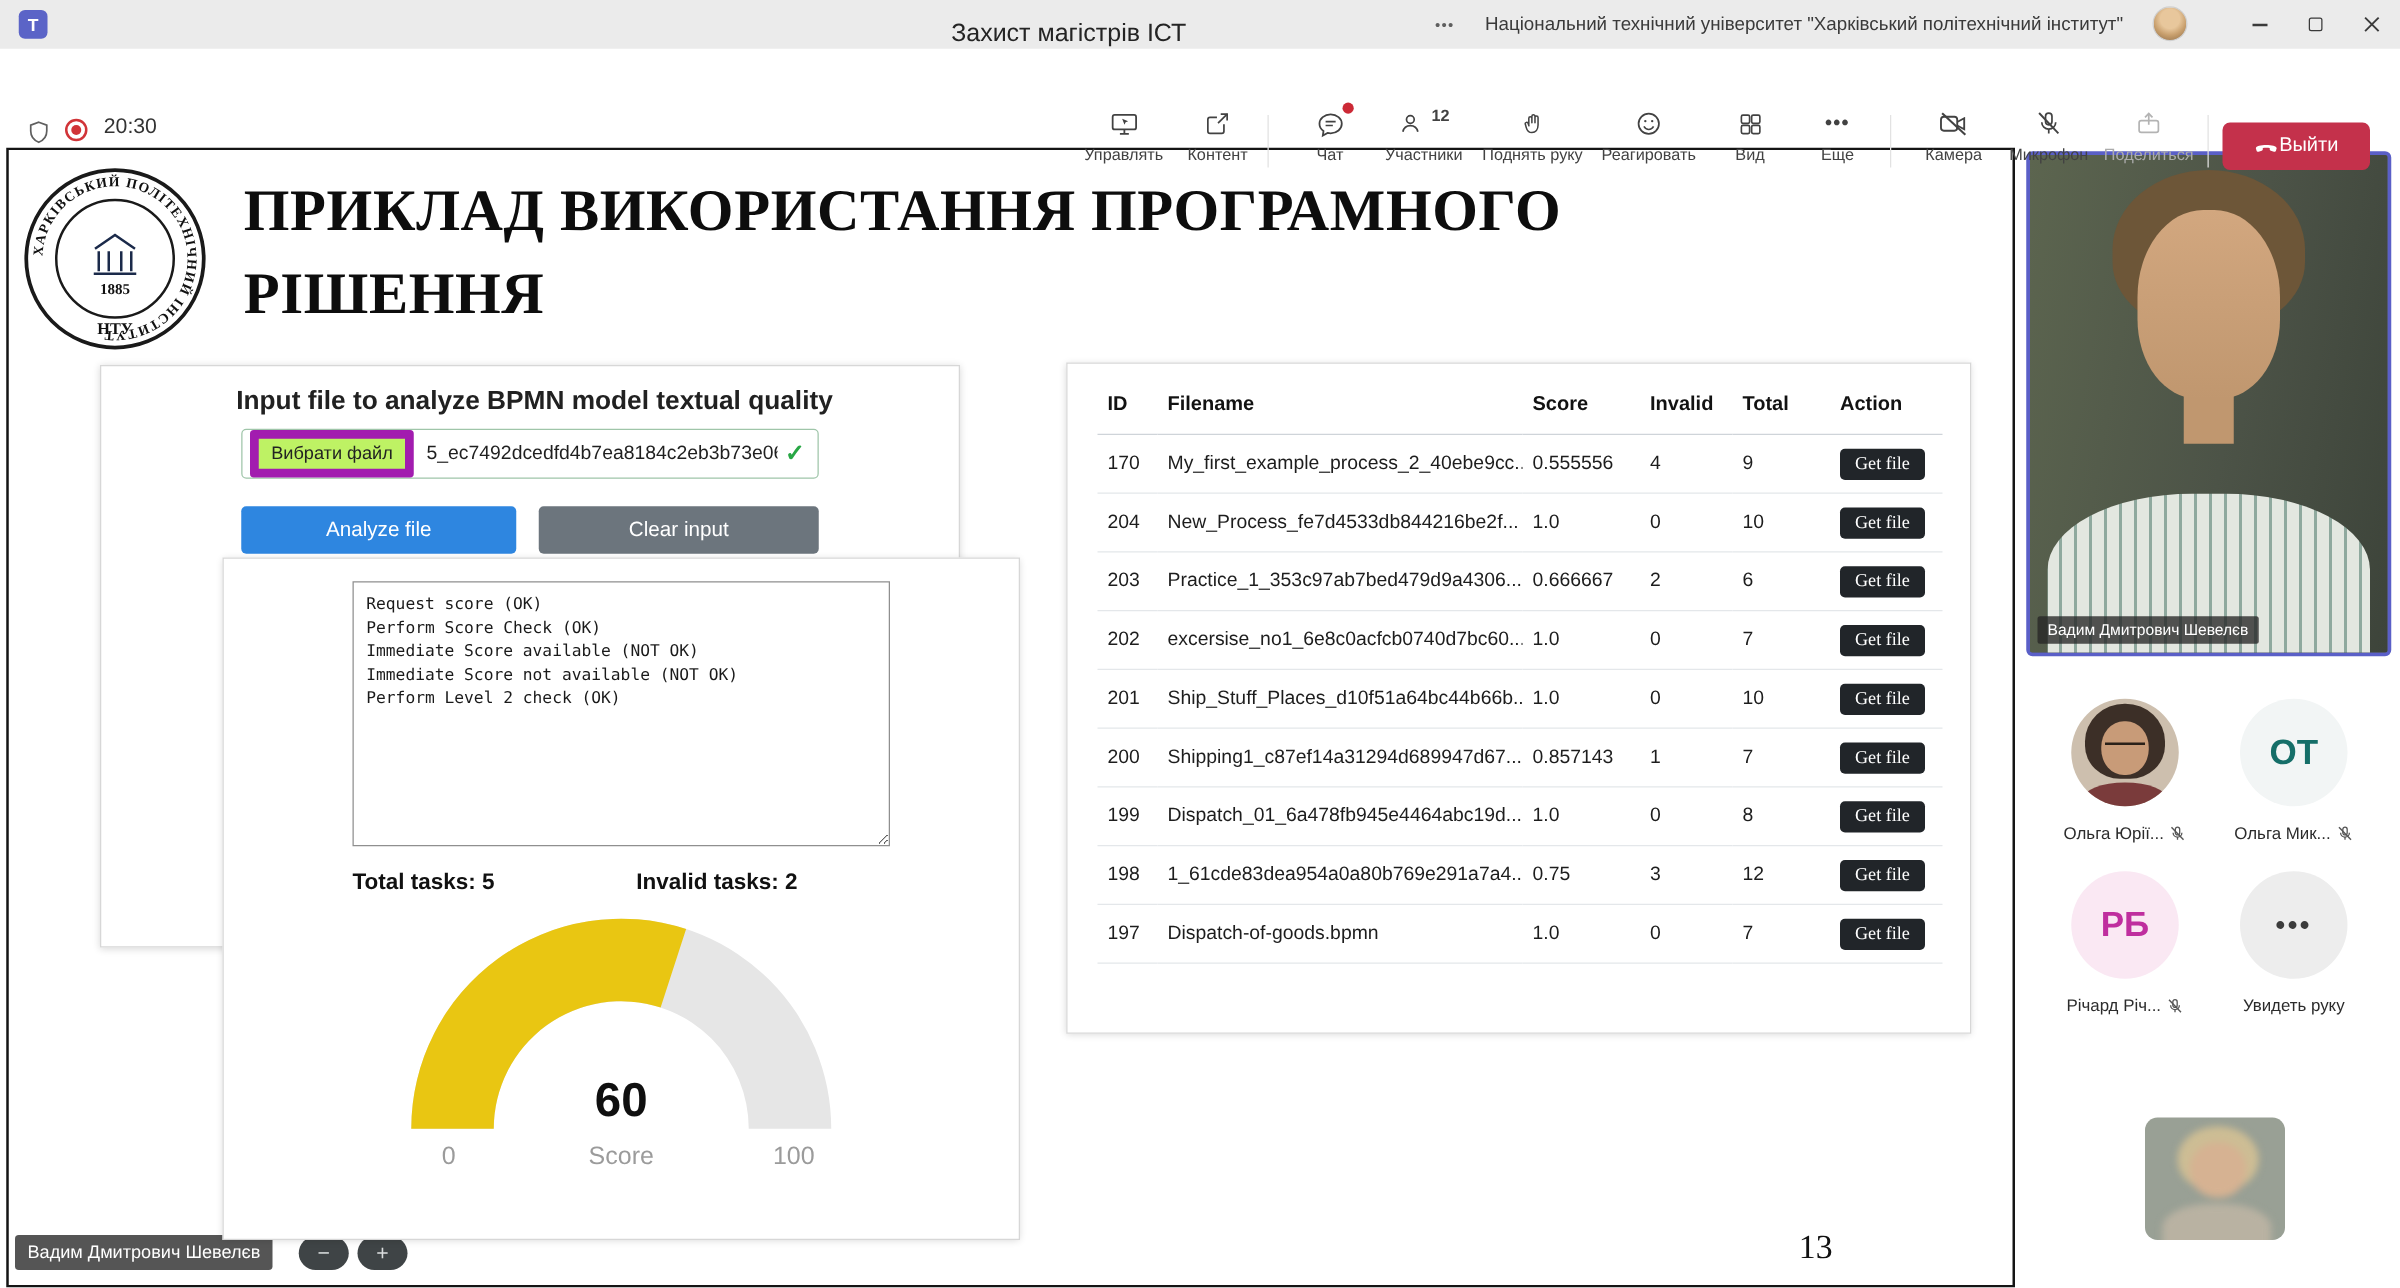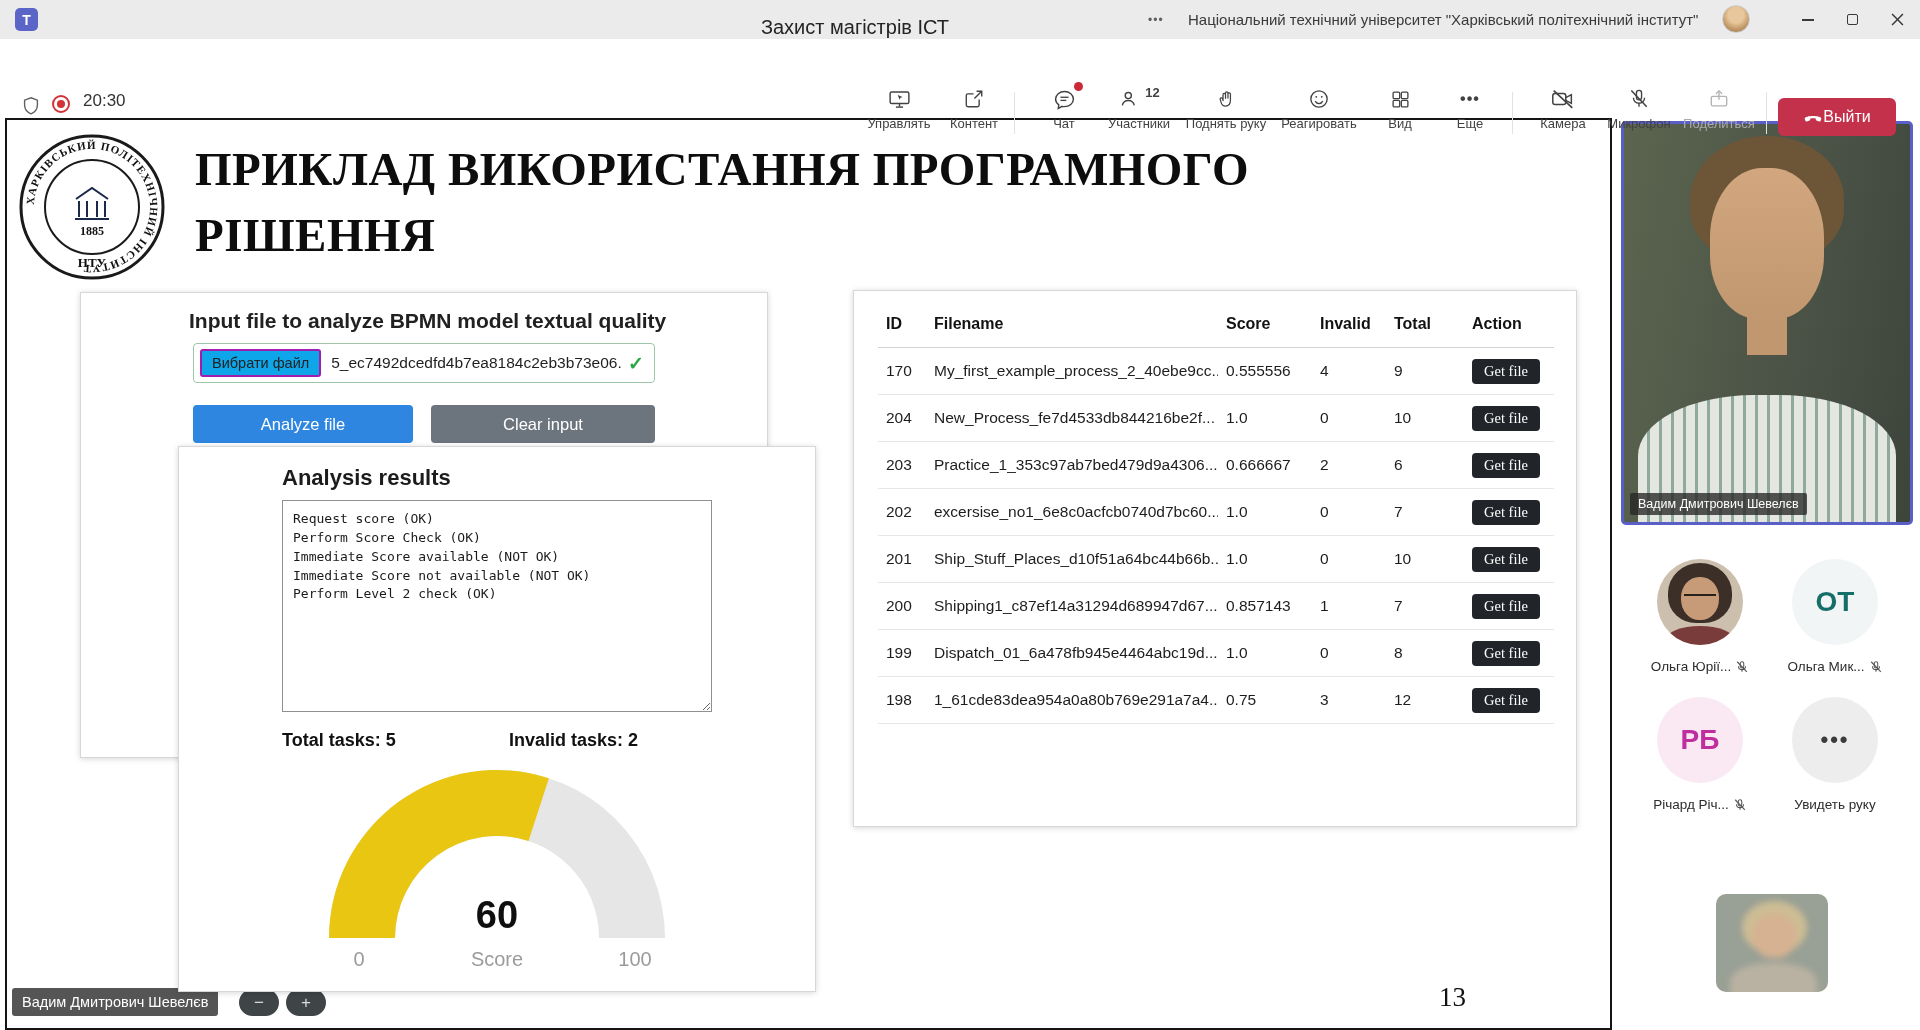--- a/index.html
+++ b/index.html
@@ -36,21 +36,21 @@
   
   .stage{position:absolute;left:5px;top:118px;width:1607px;height:912px;background:#fff;border:2px solid #141414;z-index:5;}
   .logo{position:absolute;left:10px;top:12px;}
   .slide-title{position:absolute;left:188px;top:16px;width:1260px;font-family:"Liberation Serif",serif;font-size:47px;font-weight:bold;line-height:66px;color:#0d0d0d;letter-spacing:.5px;}
 
   .card{position:absolute;background:#fff;border:1px solid #d7d7d7;box-shadow:0 1px 6px rgba(0,0,0,.16);}
   .input-card{left:73px;top:172px;width:688px;height:466px;z-index:1;}
   .ic-inner{width:470px;margin:16px auto 0;text-align:center;}
   .ic-title{font-size:21px;font-weight:bold;color:#212121;margin-bottom:10px;white-space:nowrap;}
   .file-box{display:flex;align-items:center;width:462px;height:40px;border:1px solid #9fc5a9;border-radius:4px;padding:0 10px 0 6px;margin:0 auto;cursor:pointer;background:#fff;}
-  .file-btn{background:#0ea5e9;border:2px solid #a21caf;border-radius:3px;font-size:14.5px;color:#222;padding:4px 10px;white-space:nowrap;cursor:pointer;}
+  .file-btn{background:#bef264;border:7px solid #a21caf;border-radius:3px;font-size:14.5px;color:#222;padding:4px 10px;white-space:nowrap;cursor:pointer;}
   .file-name{font-size:15.5px;color:#1f1f1f;margin-left:10px;white-space:nowrap;overflow:hidden;flex:1;text-align:left;}
   .file-check{color:#28a745;font-size:19px;font-weight:bold;margin-left:6px;}
   .btn-row{display:flex;gap:18px;justify-content:center;margin-top:22px;}
   .btn{height:38px;border:none;border-radius:4px;color:#fff;font-size:16.5px;font-family:inherit;cursor:pointer;}
   .btn-blue{width:220px;background:#2e86e0;}
   .btn-gray{width:224px;background:#6c757d;}
 
   .results-card{left:171px;top:326px;width:638px;height:546px;z-index:3;}
   .rc-inner{width:430px;margin:18px auto 0;}
   .rc-title{font-size:22px;font-weight:bold;color:#1c1c1c;margin-bottom:9px;}
@@ -310,21 +310,20 @@
       </div>
       <div class="btn-row">
         <button class="btn btn-blue">Analyze file</button>
         <button class="btn btn-gray">Clear input</button>
       </div>
     </div>
   </section>
 
   <section class="card results-card">
     <div class="rc-inner">
-      <div class="rc-title">Analysis results</div>
       <textarea class="log" readonly="" style="">Request score (OK)
 Perform Score Check (OK)
 Immediate Score available (NOT OK)
 Immediate Score not available (NOT OK)
 Perform Level 2 check (OK)</textarea>
       <div class="totals">
         <span>Total tasks: 5</span>
         <span class="inv">Invalid tasks: 2</span>
       </div>
       <svg class="gauge" width="430" height="232" viewBox="0 0 430 232">
@@ -416,20 +415,28 @@
             <td class="act"><button class="getfile">Get file</button></td>
         </tr>
         <tr>
           <td>198</td>
             <td>1_61cde83dea954a0a80b769e291a7a4...</td>
             <td>0.75</td>
             <td>3</td>
             <td>12</td>
             <td class="act"><button class="getfile">Get file</button></td>
         </tr>
+        <tr>
+          <td>197</td>
+            <td>Dispatch-of-goods.bpmn</td>
+            <td>1.0</td>
+            <td>0</td>
+            <td>7</td>
+            <td class="act"><button class="getfile">Get file</button></td>
+        </tr>
       </tbody>
     </table>
   </section>
 
   <div class="presenter-badge">Вадим Дмитрович Шевелєв</div>
   <div class="zoom-controls">
     <div class="zoom-btn">−</div>
     <div class="zoom-btn">+</div>
   </div>
   <div class="page-num">13</div>

